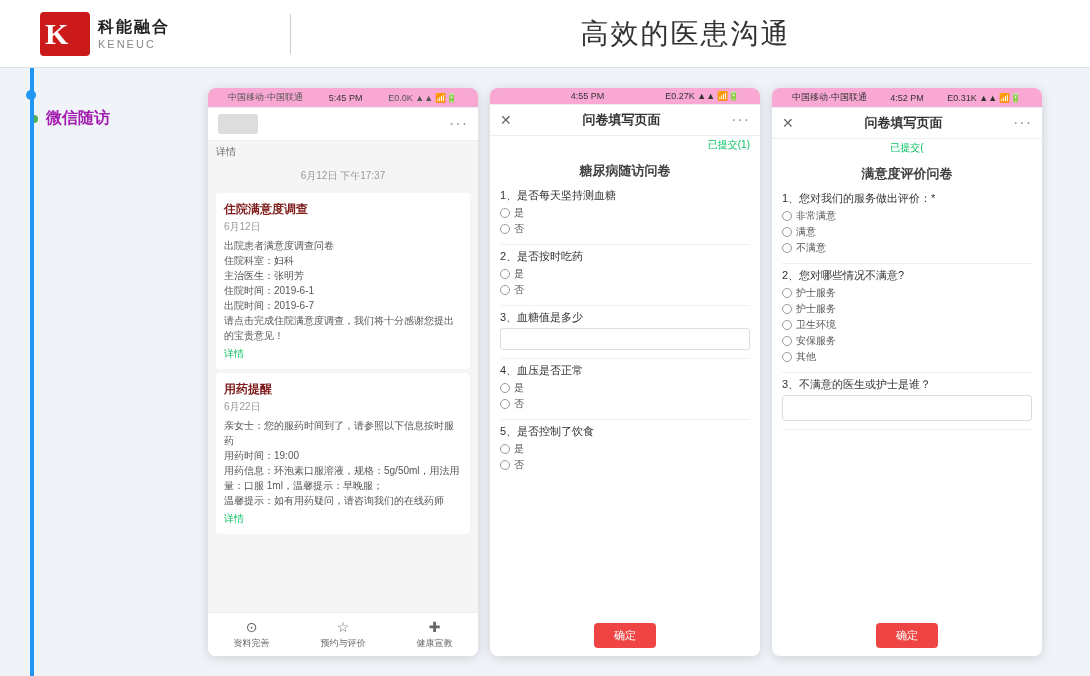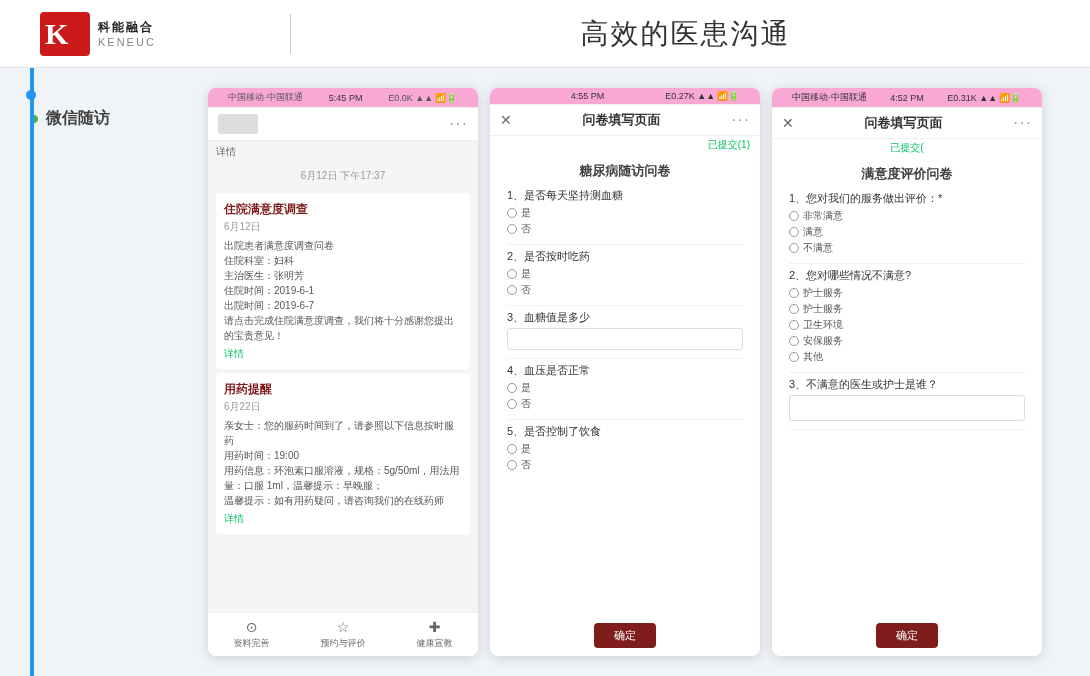--- a/index.html
+++ b/index.html
@@ -29,21 +29,21 @@
     }
     .logo-k {
       width: 50px;
       height: 44px;
     }
     .logo-text {
       display: flex;
       flex-direction: column;
     }
     .logo-cn {
-      font-size: 12px;
+      font-size: 16px;
       font-weight: bold;
       color: #222;
       letter-spacing: 2px;
     }
     .logo-en {
       font-size: 11px;
       color: #888;
       letter-spacing: 2px;
     }
     .header-divider {
@@ -83,21 +83,21 @@
     }
     .bullet-dot {
       width: 8px;
       height: 8px;
       background: #4CAF50;
       border-radius: 50%;
     }
     .sidebar-label {
       font-size: 16px;
       font-weight: bold;
-      color: #404040;
+      color: #a21caf;
     }
 
     
     .phones-area {
       flex: 1;
       display: flex;
       gap: 12px;
       justify-content: center;
     }
 
@@ -195,21 +195,21 @@
       color: #666;
     }
     .questionnaire-title {
       font-size: 13px;
       font-weight: bold;
       color: #404040;
       text-align: center;
       padding: 8px;
     }
     .q-content {
-      padding: 0 17px;
+      padding: 0 10px;
       flex: 1;
       overflow: hidden;
     }
     .q-item {
       margin-bottom: 8px;
     }
     .q-label {
       font-size: 11px;
       color: #333;
       margin-bottom: 3px;
@@ -231,21 +231,21 @@
       flex-shrink: 0;
     }
     .q-input {
       width: 100%;
       height: 22px;
       border: 1px solid #ddd;
       border-radius: 3px;
       background: white;
     }
     .confirm-btn {
-      background: #7f1d1d;
+      background: #ef4444;
       color: white;
       border: none;
       border-radius: 4px;
       padding: 5px 20px;
       font-size: 11px;
       margin: 8px auto;
       display: block;
     }
     .q-separator {
       border-top: 1px solid #f0f0f0;

